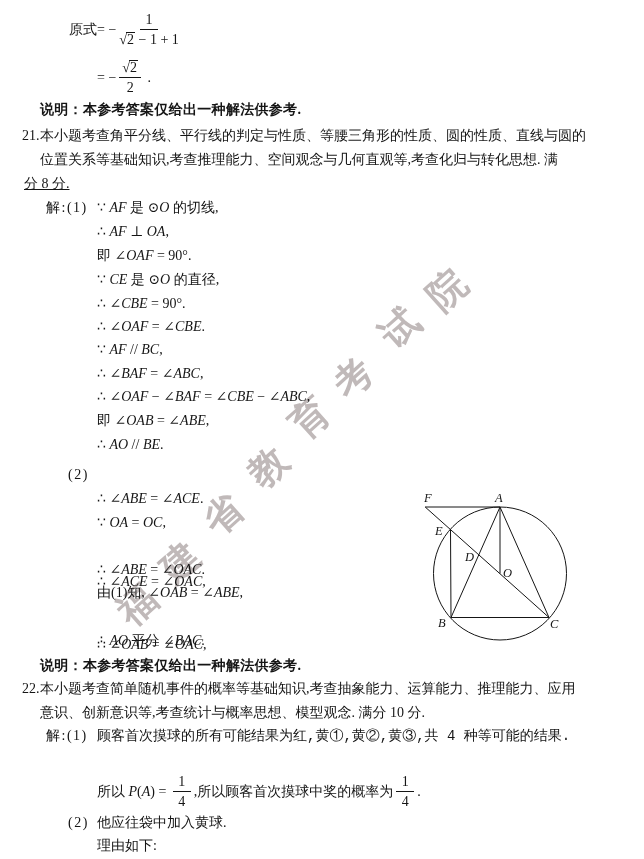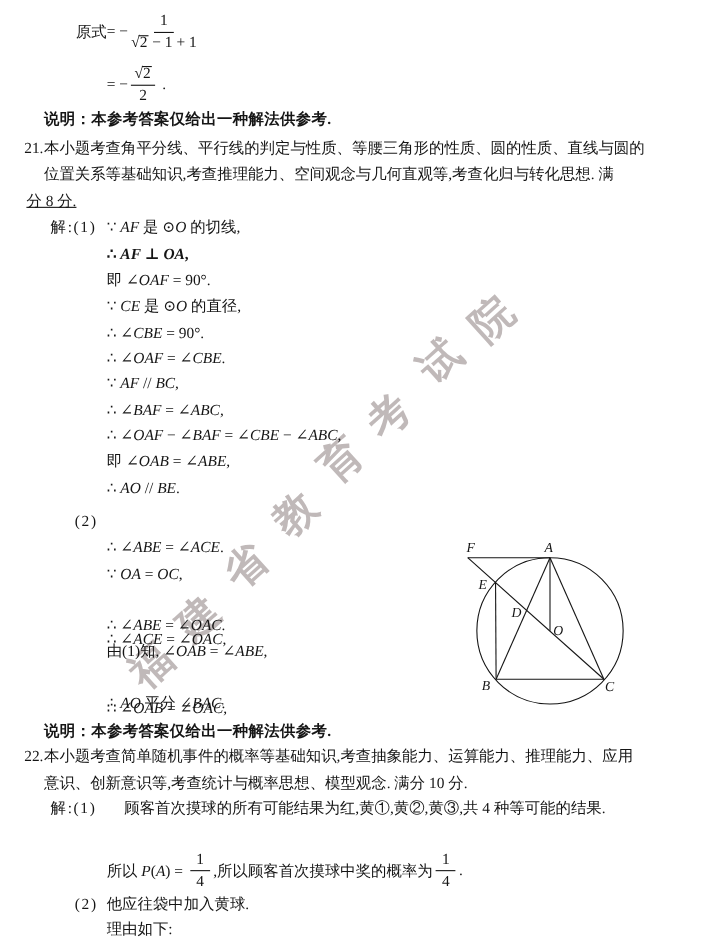--- a/index.html
+++ b/index.html
@@ -136,21 +136,21 @@
 
   <div class="ln note" style="left:40px;top:101px;">说明：本参考答案仅给出一种解法供参考.</div>
 
   <div class="ln" style="left:22px;top:127px;">21.</div>
   <div class="ln" style="left:40px;top:151px;">位置关系等基础知识,考查推理能力、空间观念与几何直观等,考查化归与转化思想. 满</div>
   <div class="ln" style="left:40px;top:127px;">本小题考查角平分线、平行线的判定与性质、等腰三角形的性质、圆的性质、直线与圆的</div>
   <div class="ln" style="left:24px;top:175px;text-decoration:underline;">分 8 分.</div>
 
   <div class="ln paren" style="left:46px;top:199px;">解:(1)</div>
   <div class="ln" style="left:97px;top:199px;">∵ <i class="mv">AF</i> 是 ⊙<i class="mv">O</i> 的切线,</div>
-  <div class="ln" style="left:97px;top:223px;font-weight:bold;">∴ <i class="mv">AF</i> ⊥ <i class="mv">OA</i>,</div>
+  <div class="ln" style="left:97px;top:223px;">∴ <i class="mv">AF</i> ⊥ <i class="mv">OA</i>,</div>
   <div class="ln" style="left:97px;top:247px;">即 ∠<i class="mv">OAF</i> = 90°.</div>
   <div class="ln" style="left:97px;top:271px;">∵ <i class="mv">CE</i> 是 ⊙<i class="mv">O</i> 的直径,</div>
   <div class="ln" style="left:97px;top:295px;">∴ ∠<i class="mv">CBE</i> = 90°.</div>
   <div class="ln" style="left:97px;top:318px;">∴ ∠<i class="mv">OAF</i> = ∠<i class="mv">CBE</i>.</div>
   <div class="ln" style="left:97px;top:341px;">∵ <i class="mv">AF</i> // <i class="mv">BC</i>,</div>
   <div class="ln" style="left:97px;top:365px;">∴ ∠<i class="mv">BAF</i> = ∠<i class="mv">ABC</i>,</div>
   <div class="ln" style="left:97px;top:388px;">∴ ∠<i class="mv">OAF</i> − ∠<i class="mv">BAF</i> = ∠<i class="mv">CBE</i> − ∠<i class="mv">ABC</i>,</div>
   <div class="ln" style="left:97px;top:412px;">即 ∠<i class="mv">OAB</i> = ∠<i class="mv">ABE</i>,</div>
   <div class="ln" style="left:97px;top:436px;">∴ <i class="mv">AO</i> // <i class="mv">BE</i>.</div>
 
@@ -181,21 +181,21 @@
     <text x="550" y="628">C</text>
   </svg>
 
   <div class="ln note" style="left:40px;top:657px;">说明：本参考答案仅给出一种解法供参考.</div>
 
   <div class="ln" style="left:22px;top:680px;">22.</div>
   <div class="ln" style="left:40px;top:680px;">本小题考查简单随机事件的概率等基础知识,考查抽象能力、运算能力、推理能力、应用</div>
   <div class="ln" style="left:40px;top:704px;">意识、创新意识等,考查统计与概率思想、模型观念. 满分 10 分.</div>
 
   <div class="ln paren" style="left:46px;top:727px;">解:(1)</div>
-  <div class="ln" style="left:113px;top:727px;">顾客首次摸球的所有可能结果为红,黄①,黄②,黄③,共 4 种等可能的结果.</div>
+  <div class="ln" style="left:97px;top:727px;font-family:Liberation Mono, monospace;">顾客首次摸球的所有可能结果为红,黄①,黄②,黄③,共 4 种等可能的结果.</div>
 
   <div class="row" style="left:97px;top:775px;height:34px;">
     <span>所以 <i class="mv">P</i>(<i class="mv">A</i>) = </span>
     <span class="frac">
       <span class="num">1</span>
       <span class="den">4</span>
     </span>
     <span>,所以顾客首次摸球中奖的概率为</span>
     <span class="frac">
       <span class="num">1</span>

